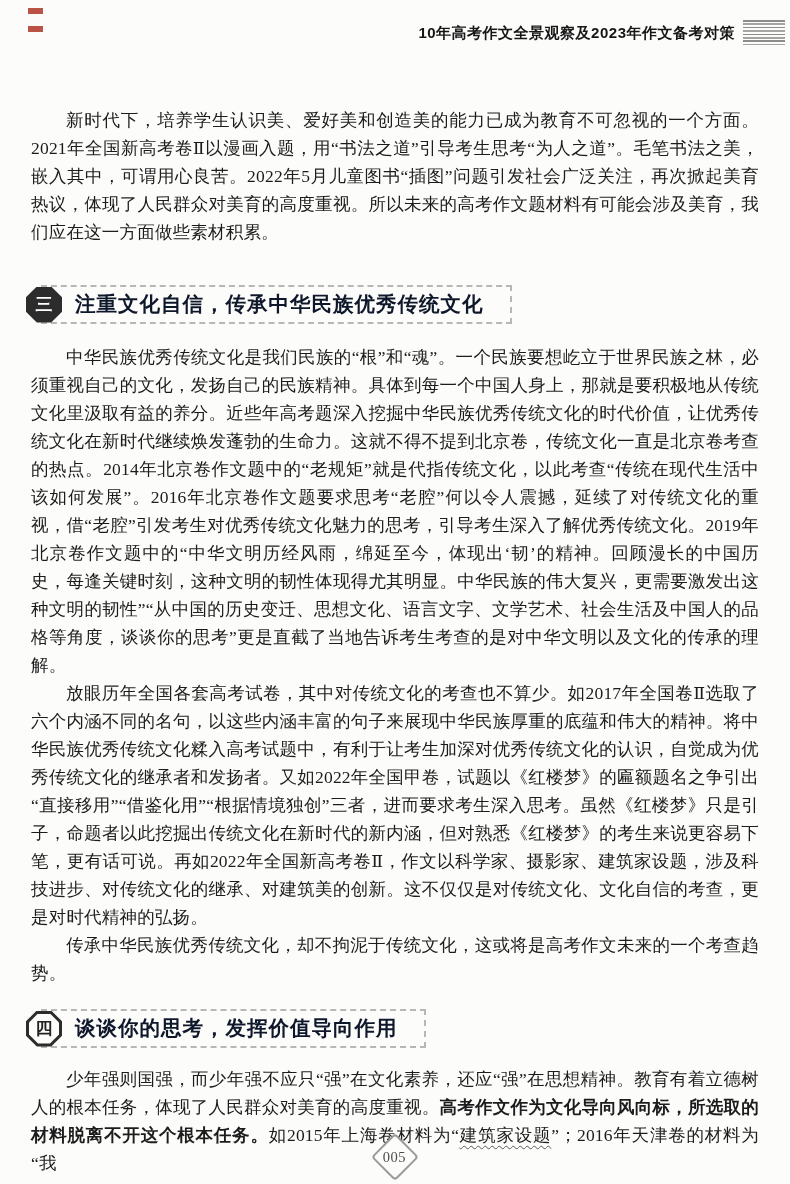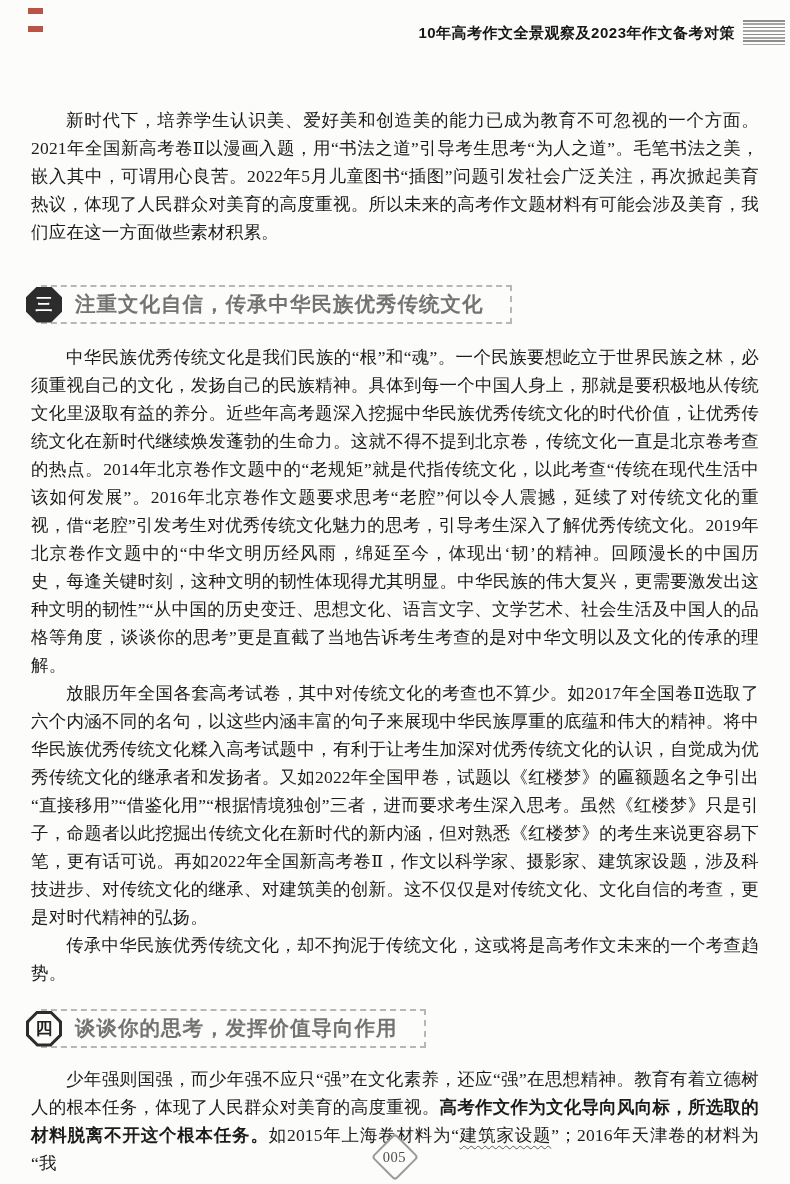--- a/index.html
+++ b/index.html
@@ -52,21 +52,21 @@
   
   .section-heading-row { margin:39px 0 19px; }
   .section-heading-row.second { margin-top:22px; margin-bottom:17px; }
   .heading-box {
     position:relative; display:inline-block; margin-left:10px;
     border:2px dashed #b7b7b7;
     padding:7px 26px 7px 32px;
   }
   .heading-text {
     font-family:"Liberation Sans","DejaVu Sans",sans-serif;
-    font-size:20.5px; font-weight:700; color:#737373; letter-spacing:1px;
+    font-size:20.5px; font-weight:700; color:#0f172a; letter-spacing:1px;
     display:inline; line-height:1;
   }
   .badge {
     position:absolute; left:-17px; top:50%; transform:translateY(-50%);
     width:36px; height:36px;
     display:flex; align-items:center; justify-content:center;
     clip-path:polygon(30% 0%,70% 0%,100% 30%,100% 70%,70% 100%,30% 100%,0% 70%,0% 30%);
   }
   .badge-filled { background:#2c2c2c; }
   .badge-filled .badge-glyph { color:#ffffff; }

